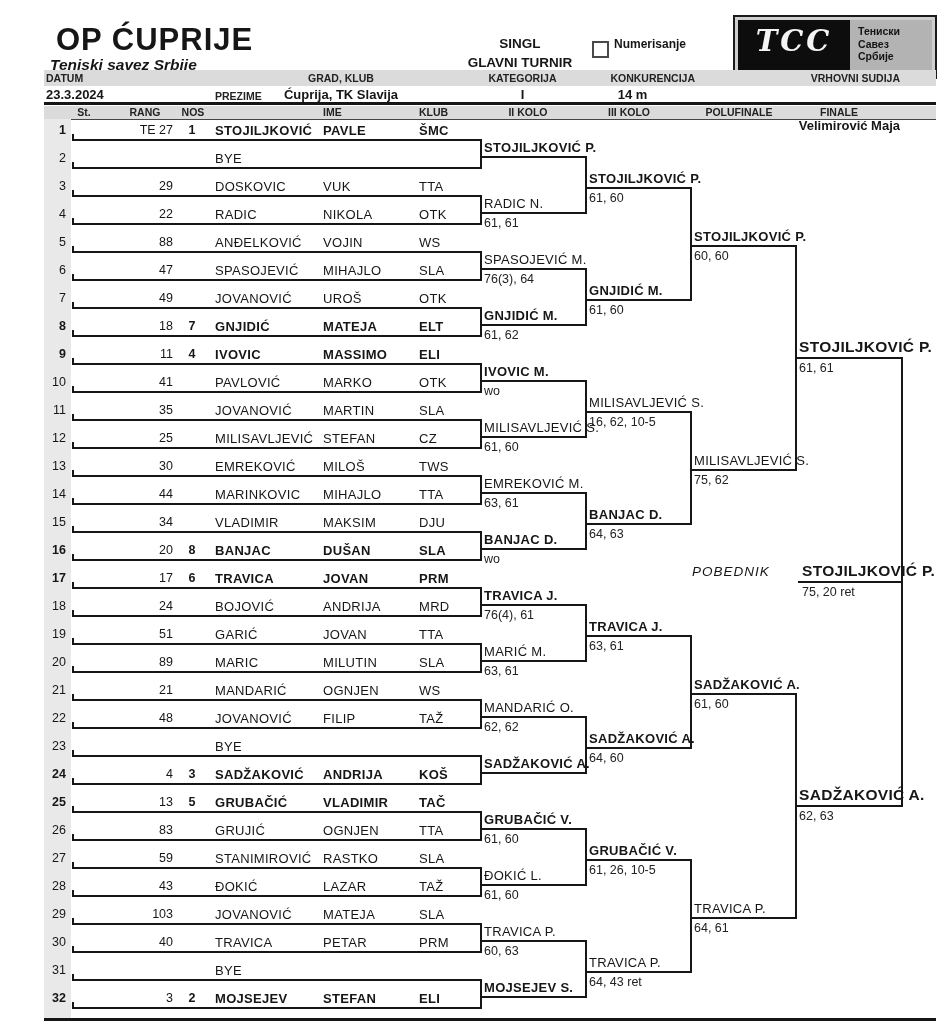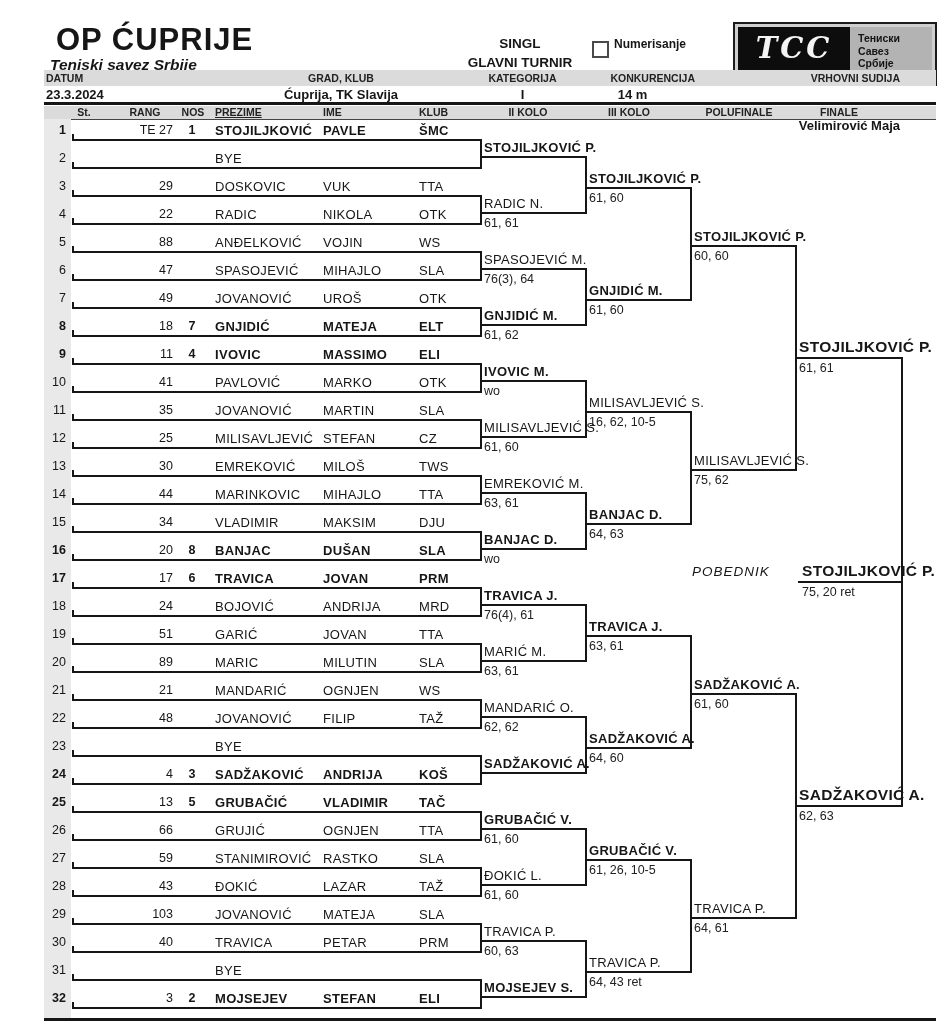--- a/index.html
+++ b/index.html
@@ -33,21 +33,21 @@
 
   <div class="abs title" style="left:56px;top:22px;">OP ĆUPRIJE</div>
   <div class="abs subtitle" style="left:50px;top:56px;">Teniski savez Srbije</div>
 
   <div class="abs evt" style="left:440px;top:36px;width:160px;">SINGL</div>
   <div class="abs evt" style="left:440px;top:55px;width:160px;">GLAVNI TURNIR</div>
 
   <div class="abs chk" style="left:592px;top:41px;"></div>
   <div class="abs b" style="left:614px;top:37px;font-size:12px;">Numerisanje</div>
 
-  <div class="abs logo" style="left:733px;top:22px;width:204px;height:64px;">
+  <div class="abs logo" style="left:733px;top:15px;width:204px;height:64px;">
     <div class="logo-l">TCC</div>
     <div class="logo-r">
       <div>Тениски</div>
       <div>Савез</div>
       <div>Србије</div>
     </div>
   </div>
 
   <div class="abs band" style="left:44px;top:70px;width:892px;height:16px;"></div>
   <div class="abs lbl" style="left:46px;top:70px;">DATUM</div>
@@ -61,21 +61,21 @@
   <div class="abs val" style="left:455px;top:88px;width:135px;text-align:center;">I</div>
   <div class="abs val" style="left:570px;top:88px;width:125px;text-align:center;">14 m</div>
   <div class="abs val" style="left:760px;top:88px;width:140px;text-align:right;margin-top:31px;">Velimirović Maja</div>
 
   <div class="abs ln" style="left:44px;top:102px;width:892px;height:3px;"></div>
 
   <div class="abs band" style="left:44px;top:106px;width:892px;height:13px;border-bottom:1.5px solid #444;"></div>
   <div class="abs col" style="left:64px;top:106px;width:40px;text-align:center;">St.</div>
   <div class="abs col" style="left:115px;top:106px;width:60px;text-align:center;">RANG</div>
   <div class="abs col" style="left:176px;top:106px;width:34px;text-align:center;">NOS</div>
-  <div class="abs col" style="left:215px;top:106px;text-decoration:underline;">PREZIME</div>
+  <div class="abs col" style="left:215px;top:90px;">PREZIME</div>
   <div class="abs col" style="left:323px;top:106px;">IME</div>
   <div class="abs col" style="left:419px;top:106px;">KLUB</div>
   <div class="abs col" style="left:480px;top:106px;width:96px;text-align:center;">II KOLO</div>
   <div class="abs col" style="left:585px;top:106px;width:88px;text-align:center;">III KOLO</div>
   <div class="abs col" style="left:690px;top:106px;width:98px;text-align:center;">POLUFINALE</div>
   <div class="abs col" style="left:795px;top:106px;width:88px;text-align:center;">FINALE</div>
 
   <div class="abs" style="left:44px;top:119px;width:27px;height:899px;background:var(--strip,#e9e9e9);"></div>
   <div class="abs ln" style="left:44px;top:1018px;width:892px;height:3px;"></div>
 
@@ -303,21 +303,21 @@
         <div class="abs num" style="left: 116px; top: 795px; width: 57px; text-align: right;">13</div>
         <div class="abs num b" style="left: 180px; top: 795px; width: 24px; text-align: center;">5</div>
         <div class="abs nm b" style="left: 215px; top: 795px;">GRUBAČIĆ</div>
         <div class="abs nm b" style="left: 323px; top: 795px;">VLADIMIR</div>
         <div class="abs nm b" style="left: 419px; top: 795px;">TAČ</div>
       </div>
       <div class="abs " style="">
         <div class="abs ln" style="left: 72px; top: 839px; width: 408px; height: 2px;"></div>
         <div class="abs ln" style="left: 72px; top: 834px; width: 2px; height: 5px;"></div>
         <div class="abs num" style="left: 40px; top: 823px; width: 26px; text-align: right;">26</div>
-        <div class="abs num" style="left: 116px; top: 823px; width: 57px; text-align: right;">66</div>
+        <div class="abs num" style="left: 116px; top: 823px; width: 57px; text-align: right;">83</div>
         <div class="abs nm" style="left: 215px; top: 823px;">GRUJIĆ</div>
         <div class="abs nm" style="left: 323px; top: 823px;">OGNJEN</div>
         <div class="abs nm" style="left: 419px; top: 823px;">TTA</div>
       </div>
       <div class="abs " style="">
         <div class="abs ln" style="left: 72px; top: 867px; width: 408px; height: 2px;"></div>
         <div class="abs ln" style="left: 72px; top: 862px; width: 2px; height: 5px;"></div>
         <div class="abs num" style="left: 40px; top: 851px; width: 26px; text-align: right;">27</div>
         <div class="abs num" style="left: 116px; top: 851px; width: 57px; text-align: right;">59</div>
         <div class="abs nm" style="left: 215px; top: 851px;">STANIMIROVIĆ</div>

